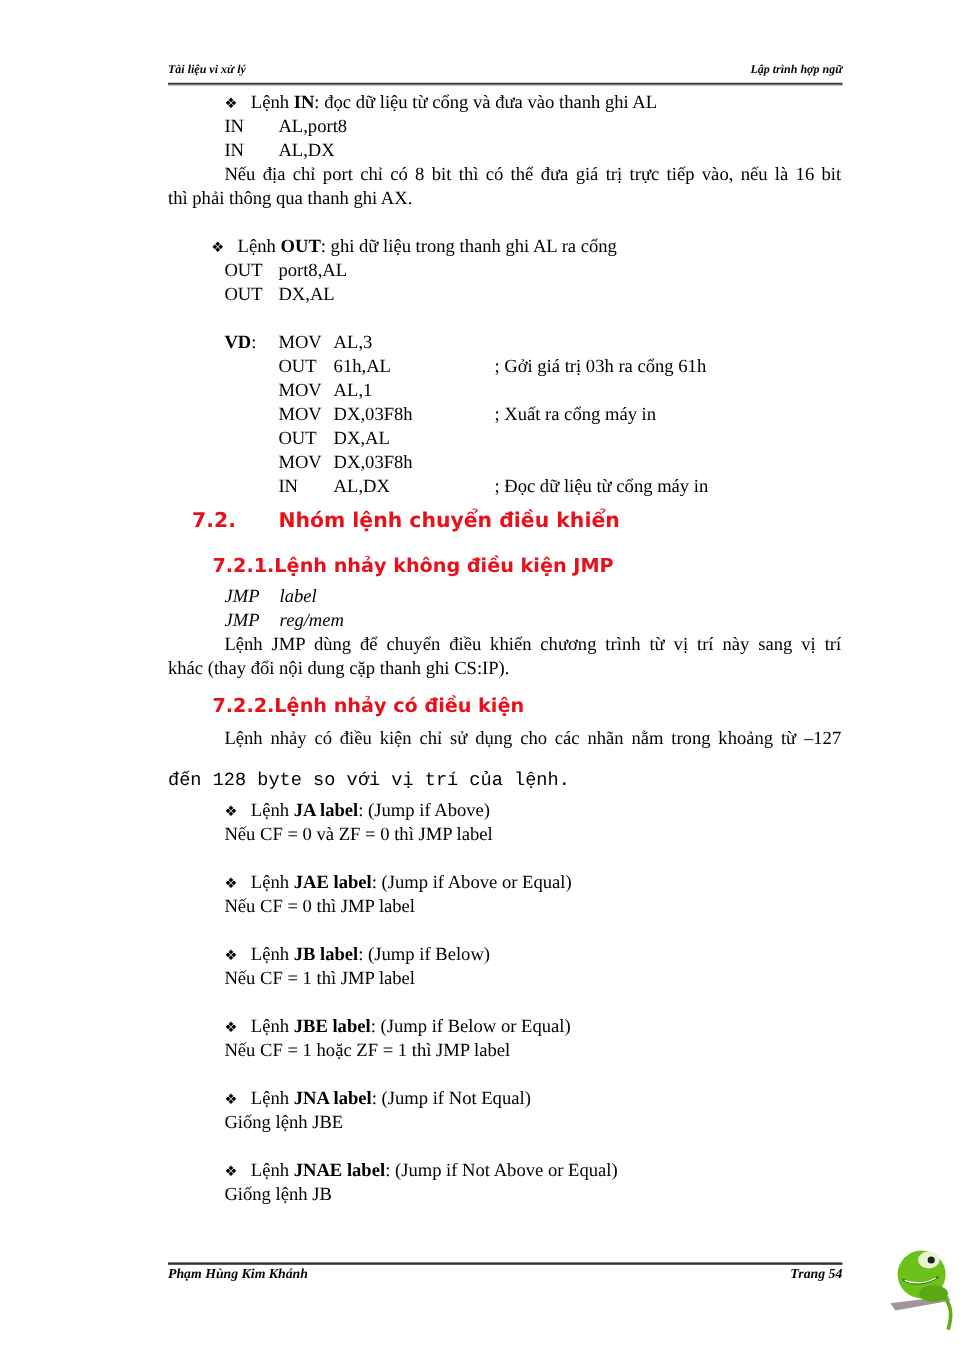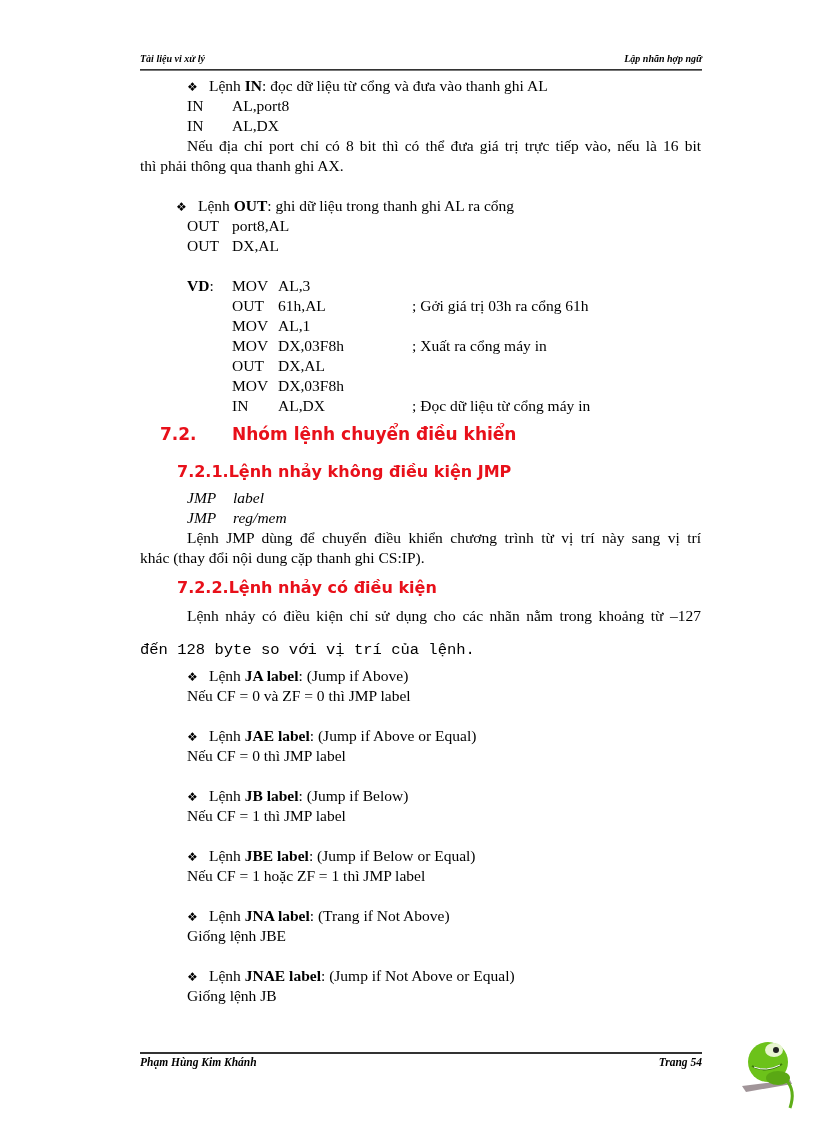--- a/index.html
+++ b/index.html
@@ -28,21 +28,21 @@
 
     .justify { position: absolute; font-size: 15.5px; line-height: 20px; text-align: justify; text-align-last: justify; }
 
     .mascot { position: absolute; left: 738px; top: 1030px; width: 70px; height: 80px; }
   </style>
 </head>
 <body>
 
 <div class="header">
   <span class="left">Tài liệu vi xử lý</span>
-  <span class="right">Lập nhãn hợp ngữ</span>
+  <span class="right">Lập trình hợp ngữ</span>
 </div>
 <div class="header-rule"></div>
 
 <div class="line" style="left:187px; top:76px;">
   <span class="bullet">❖</span><span>Lệnh </span><b>IN</b><span>: đọc dữ liệu từ cổng và đưa vào thanh ghi AL</span>
 </div>
 <div class="line" style="left:187px; top:96px;">
   <span>IN</span><span class="col2" style="left:45px;">AL,port8</span>
 </div>
 <div class="line" style="left:187px; top:116px;">
@@ -101,21 +101,21 @@
 
 <div class="line" style="left:187px; top:726px;"><span class="bullet">❖</span><span>Lệnh </span><b>JAE label</b><span>: (Jump if Above or Equal)</span></div>
 <div class="line" style="left:187px; top:746px;">Nếu CF = 0 thì JMP label</div>
 
 <div class="line" style="left:187px; top:786px;"><span class="bullet">❖</span><span>Lệnh </span><b>JB label</b><span>: (Jump if Below)</span></div>
 <div class="line" style="left:187px; top:806px;">Nếu CF = 1 thì JMP label</div>
 
 <div class="line" style="left:187px; top:846px;"><span class="bullet">❖</span><span>Lệnh </span><b>JBE label</b><span>: (Jump if Below or Equal)</span></div>
 <div class="line" style="left:187px; top:866px;">Nếu CF = 1 hoặc ZF = 1 thì JMP label</div>
 
-<div class="line" style="left:187px; top:906px;"><span class="bullet">❖</span><span>Lệnh </span><b>JNA label</b><span>: (Trang if Not Above)</span></div>
+<div class="line" style="left:187px; top:906px;"><span class="bullet">❖</span><span>Lệnh </span><b>JNA label</b><span>: (Jump if Not Equal)</span></div>
 <div class="line" style="left:187px; top:926px;">Giống lệnh JBE</div>
 
 <div class="line" style="left:187px; top:966px;"><span class="bullet">❖</span><span>Lệnh </span><b>JNAE label</b><span>: (Jump if Not Above or Equal)</span></div>
 <div class="line" style="left:187px; top:986px;">Giống lệnh JB</div>
 
 <div class="footer-rule"></div>
 <div class="footer">
   <span class="left">Phạm Hùng Kim Khánh</span>
   <span class="right">Trang 54</span>
 </div>

